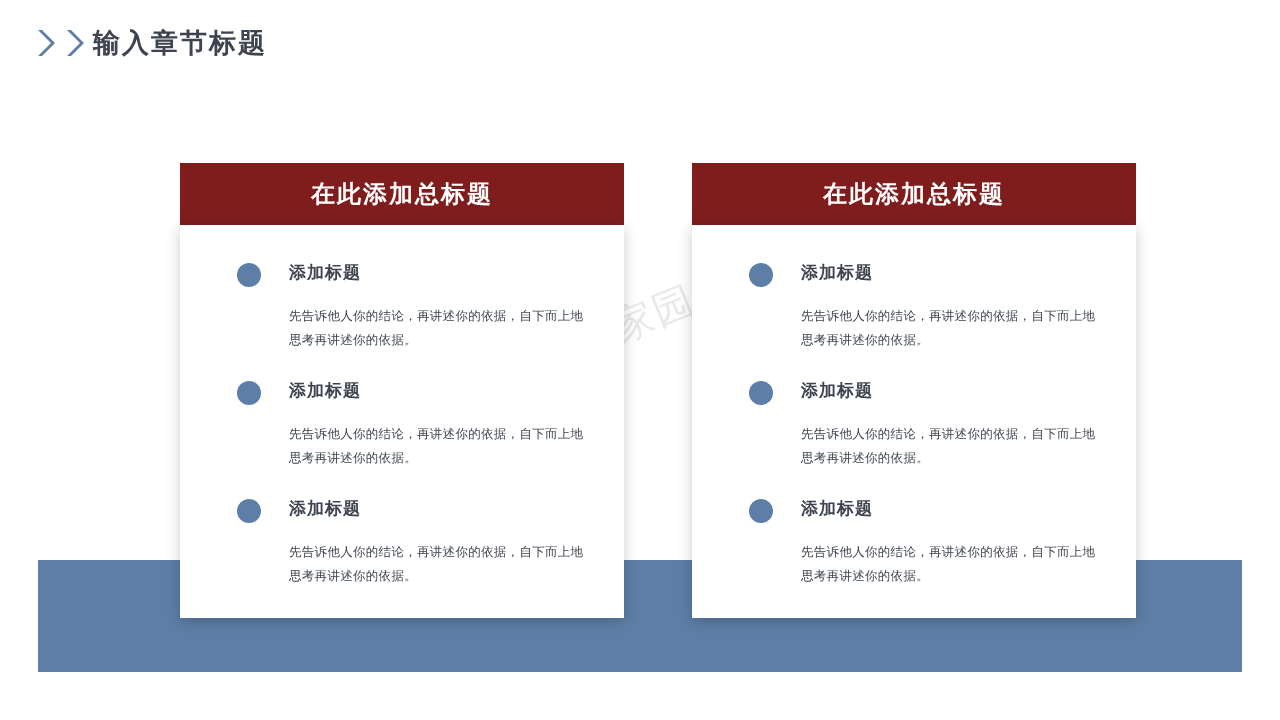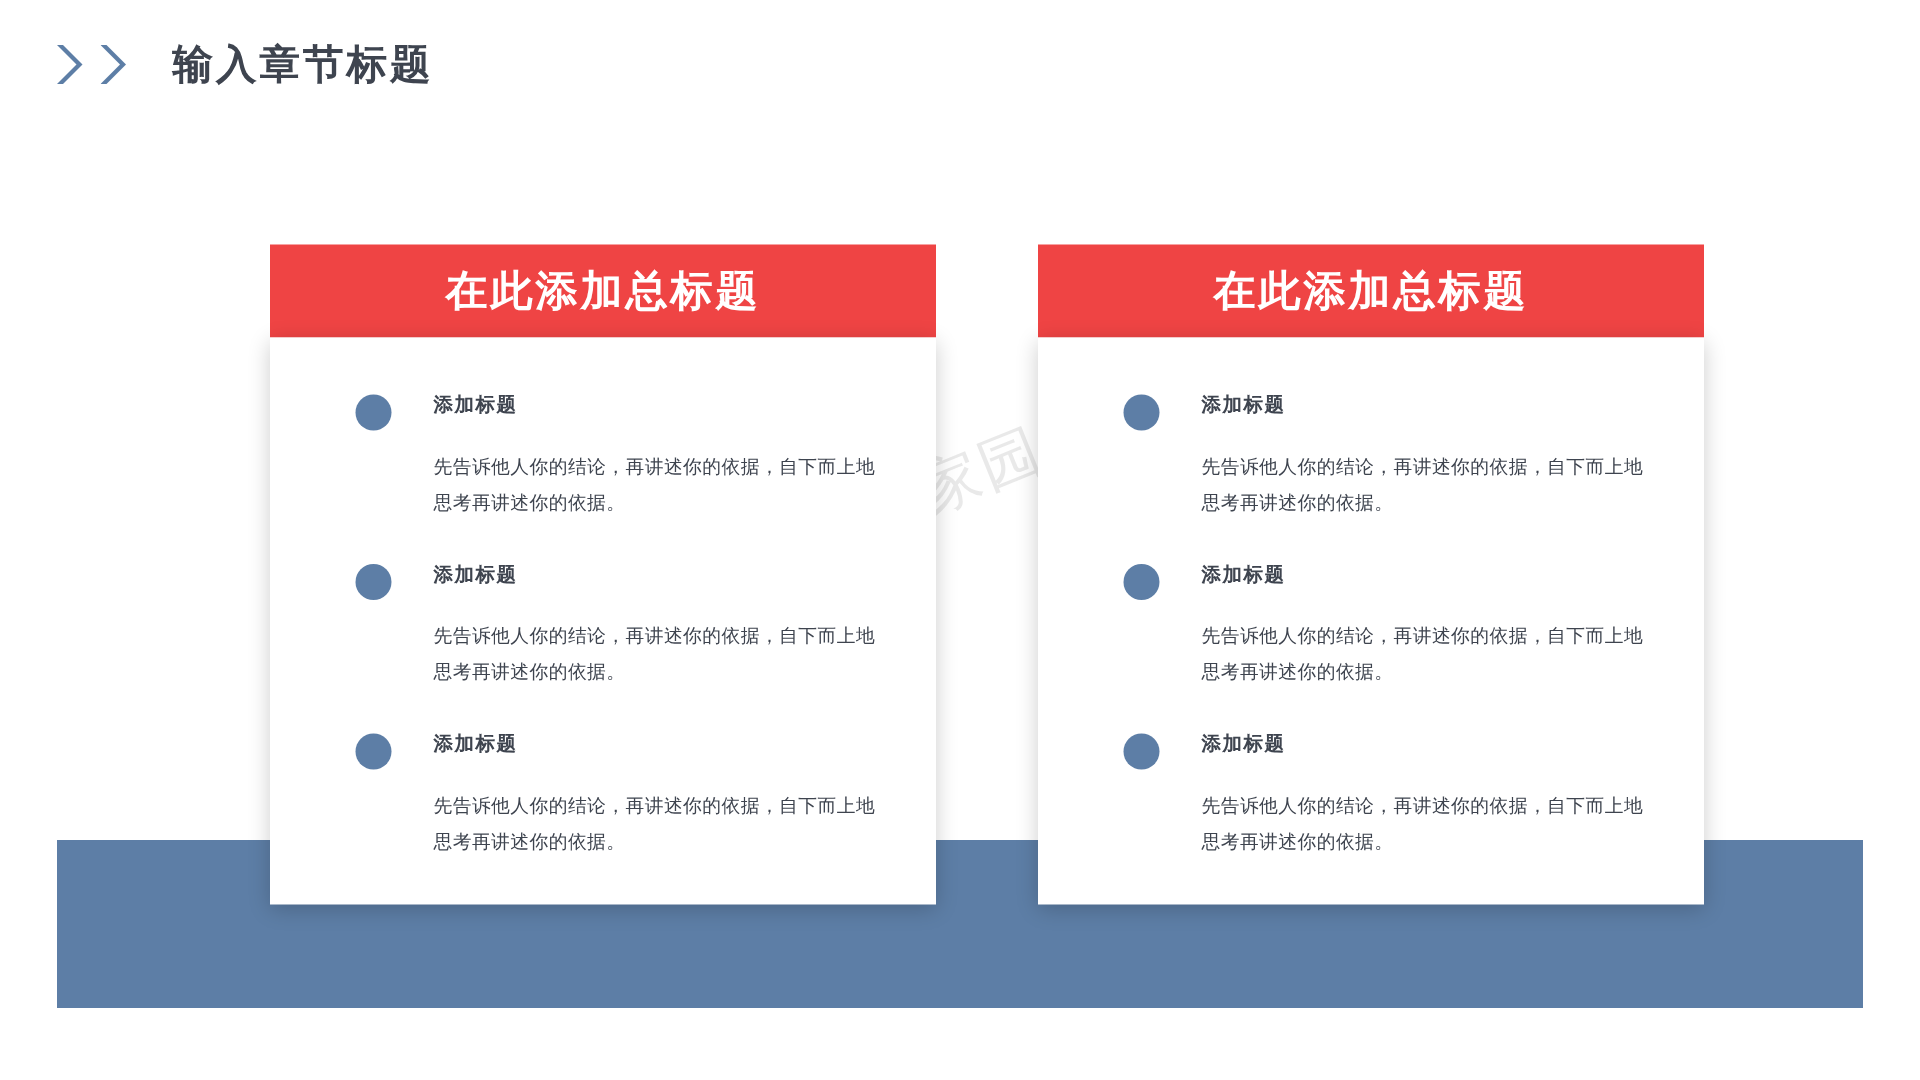--- a/index.html
+++ b/index.html
@@ -21,21 +21,20 @@
     overflow: hidden;
   }
 
   
   .header {
     position: absolute;
     left: 38px;
     top: 28px;
     display: flex;
     align-items: center;
-    gap: 22px;
   }
   .chevrons {
     display: flex;
     align-items: center;
     gap: 3px;
   }
   .chev {
     display: block;
   }
   .title-text {
@@ -63,26 +62,26 @@
     top: 163px;
     display: flex;
     gap: 68px;
   }
   .card {
     width: 444px;
     position: relative;
   }
   .card-header {
     height: 62px;
-    background: #ef4444;
+    background: #7f1d1d;
     display: flex;
     align-items: center;
     justify-content: center;
     color: #ffffff;
-    font-size: 28px;
+    font-size: 24px;
     font-weight: bold;
     letter-spacing: 2px;
   }
   .card-body {
     background: #ffffff;
     box-shadow: 0 3px 14px rgba(0,0,0,0.20);
     padding: 36px 30px 30px 30px;
     box-sizing: border-box;
     min-height: 367px;
   }
@@ -100,21 +99,21 @@
     border-radius: 50%;
     background: #5d7ea6;
     flex: 0 0 24px;
     margin-top: 2px;
     margin-left: 27px;
   }
   .bullet-text {
     margin-left: 28px;
   }
   .bullet-title {
-    font-size: 13px;
+    font-size: 17px;
     font-weight: bold;
     color: #3e444f;
     letter-spacing: 1px;
     margin-bottom: 9px;
   }
   .bullet-desc {
     font-size: 12.5px;
     color: #3e444f;
     line-height: 1.95;
     letter-spacing: 0.3px;

